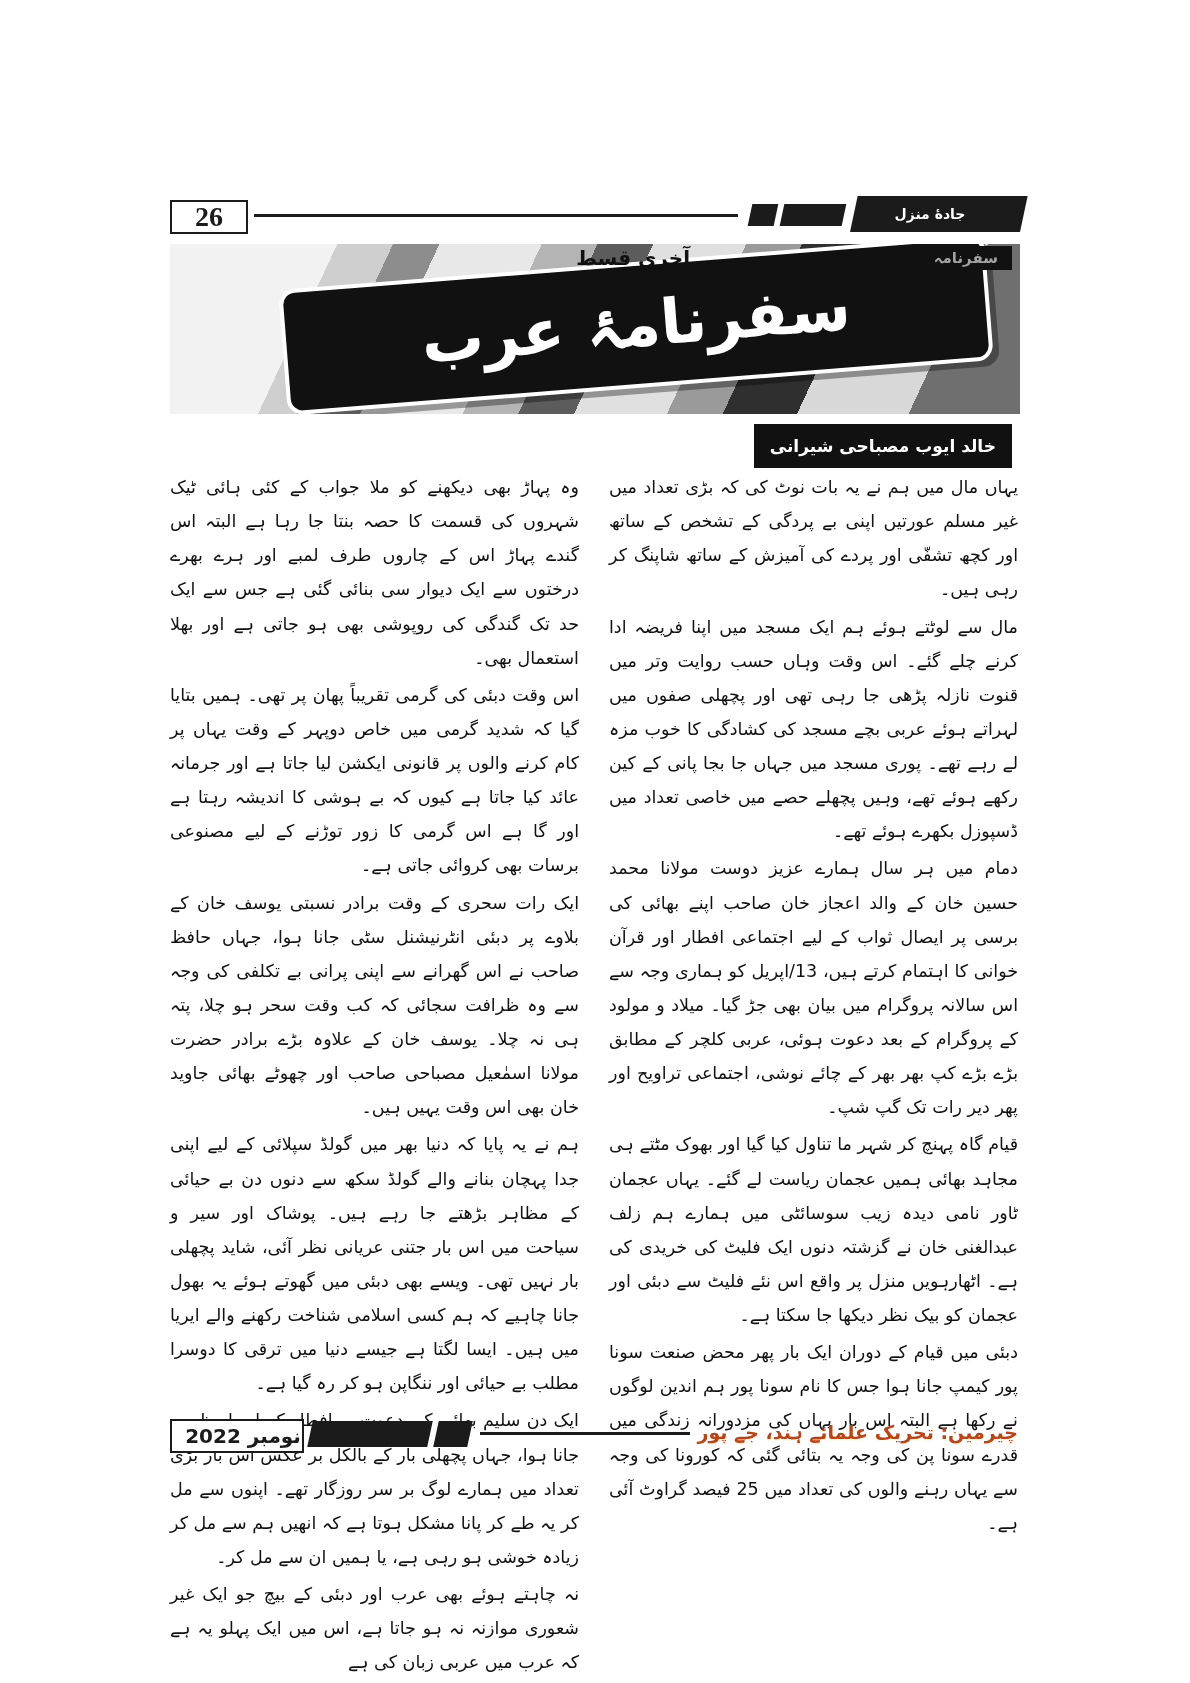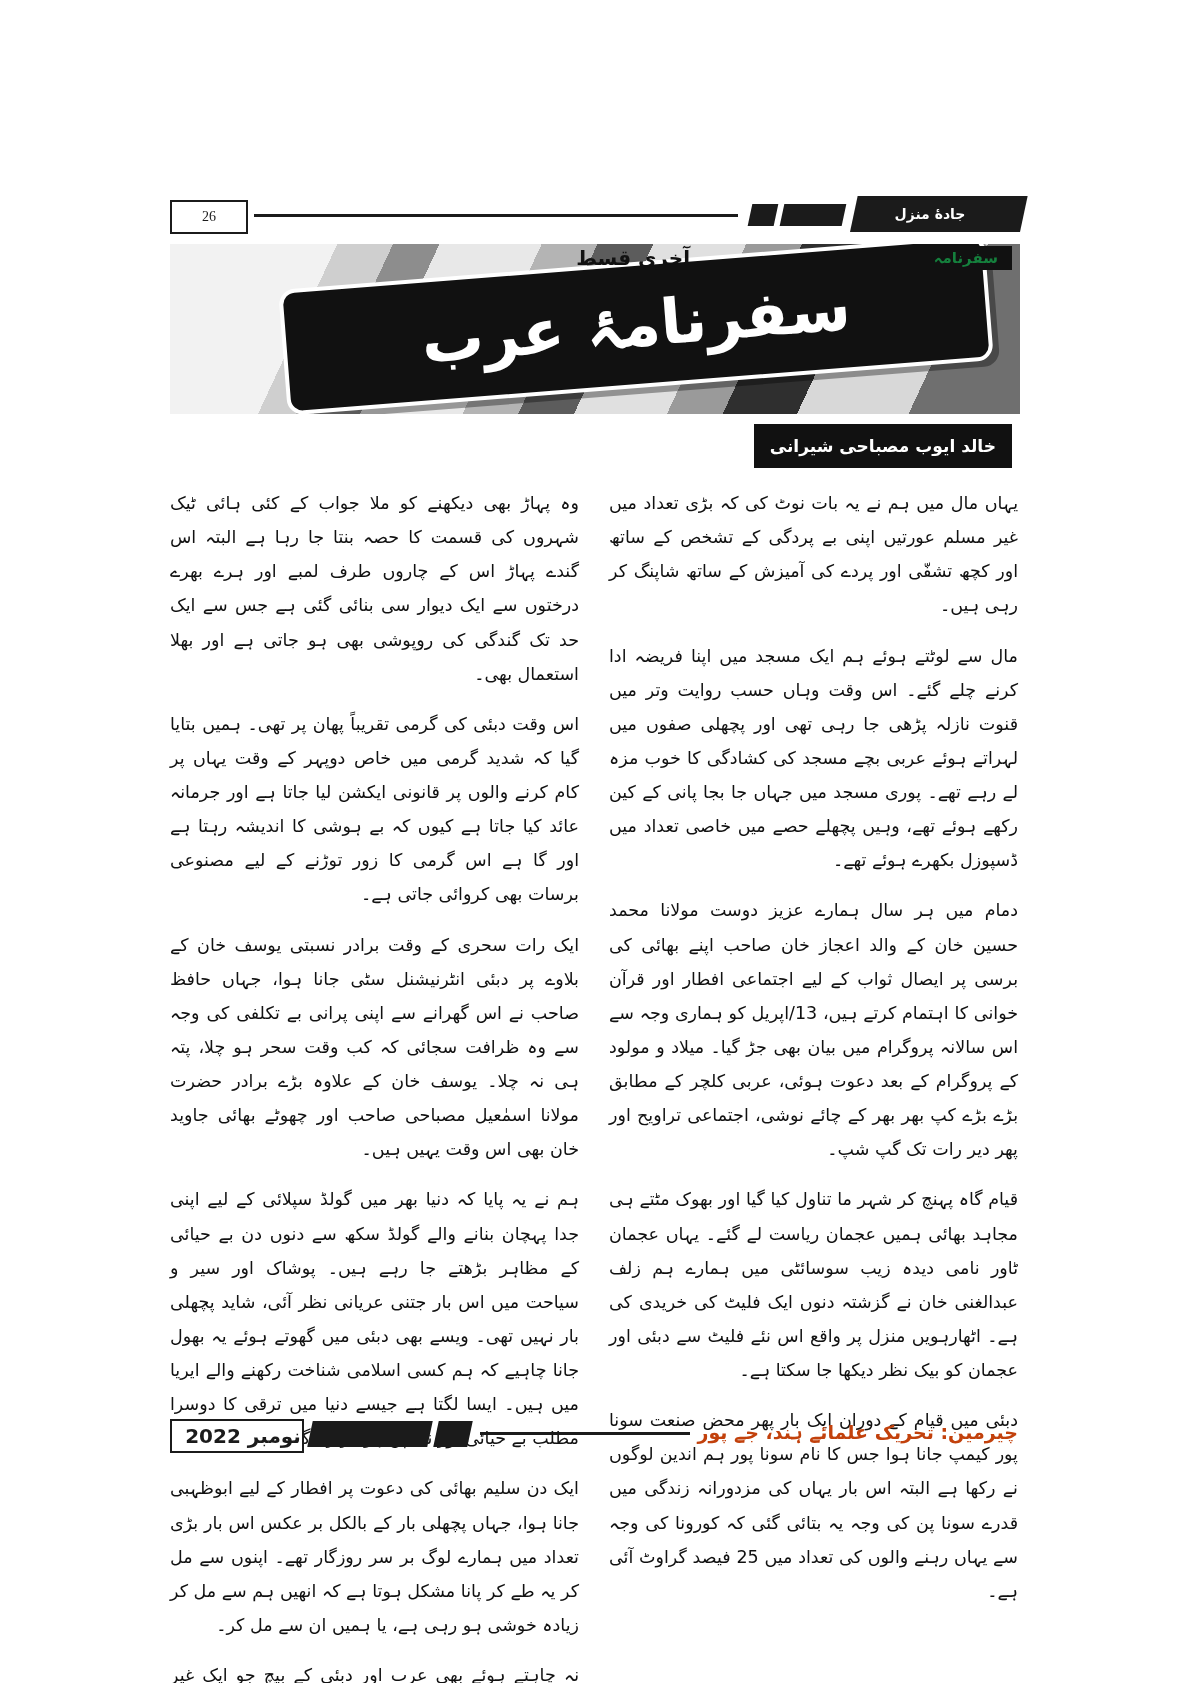--- a/index.html
+++ b/index.html
@@ -79,22 +79,22 @@
   .page-number-box {
     position: absolute;
     left: 0;
     top: 4px;
     width: 74px;
     height: 30px;
     border: 2px solid #1b1b1b;
     background: #ffffff;
   }
   .page-number {
-    font-size: 14px;
-    font-weight: normal;
+    font-size: 28px;
+    font-weight: bold;
     color: #1b1b1b;
     text-align: center;
     line-height: 30px;
     font-family: "Liberation Serif", serif;
     direction: ltr;
   }
 
   
   .banner {
     position: absolute;
@@ -146,21 +146,21 @@
     color: #111111;
     font-size: 20px;
     font-weight: bold;
     direction: rtl;
   }
   .banner-tag {
     position: absolute;
     top: 2px;
     right: 8px;
     background: #111111;
-    color: #15803d;
+    color: #a3a3a3;
     font-size: 15px;
     font-weight: bold;
     padding: 3px 14px;
     direction: rtl;
   }
 
   
   .byline {
     position: absolute;
     top: 424px;
@@ -183,21 +183,21 @@
     display: flex;
     flex-direction: row;
     gap: 30px;
     direction: rtl;
   }
   .column {
     flex: 1 1 0;
     min-width: 0;
   }
   .column p {
-    margin: 16px 0 3px 0;
+    margin: 0 0 3px 0;
     font-size: 17.5px;
     line-height: 1.95;
     text-align: justify;
     text-align-last: right;
     direction: rtl;
     color: #111111;
     font-family: "DejaVu Sans", sans-serif;
   }
 
   

